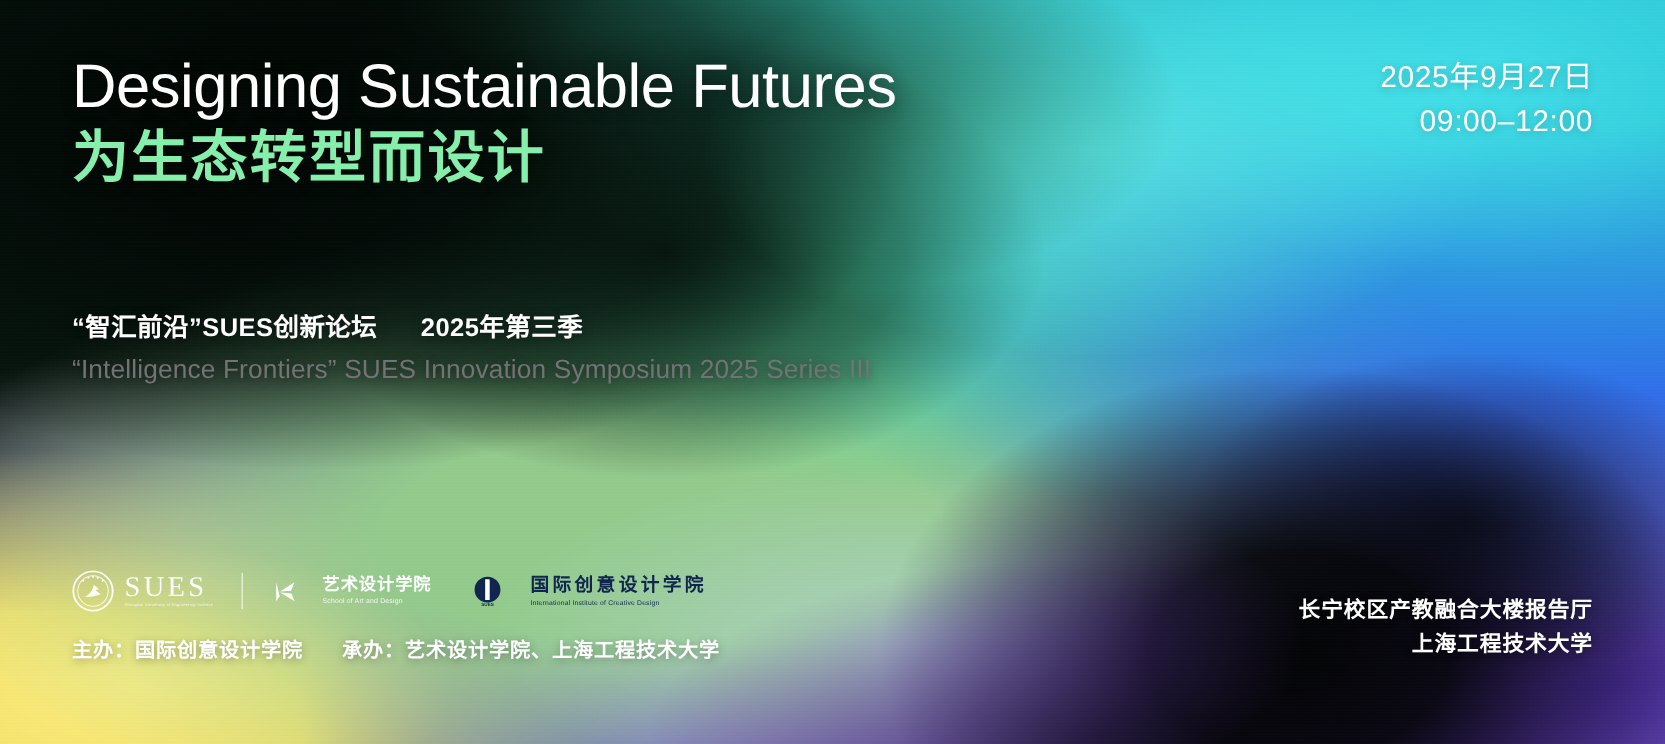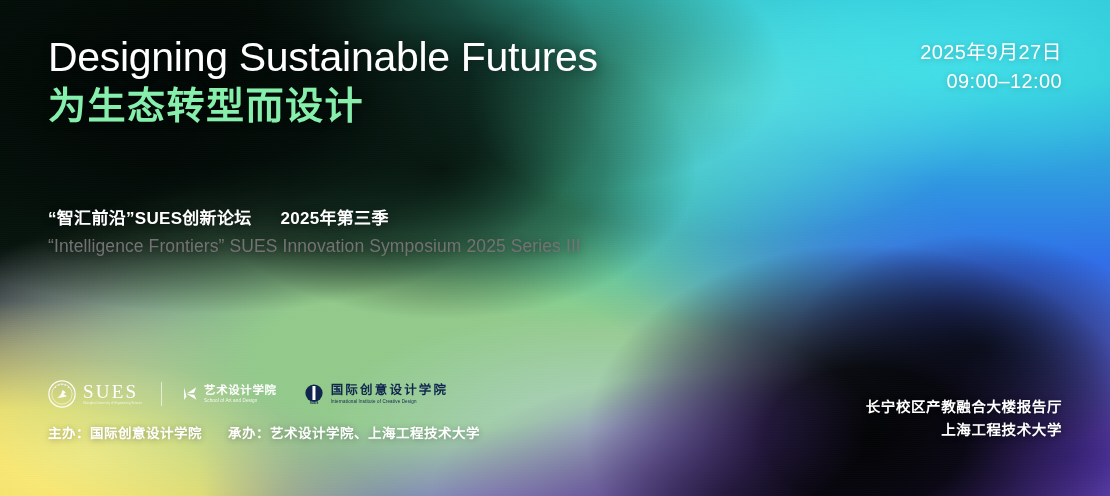--- a/index.html
+++ b/index.html
@@ -181,22 +181,22 @@
     transform-origin: left center;
   }
   .logo-divider {
     width: 1px;
     height: 24px;
     background: rgba(255,255,255,0.62);
     margin: 0 2px;
   }
   .aad {
     display: flex;
-    align-items: flex-start;
-    gap: 5px;
+    align-items: flex-end;
+    gap: 16px;
   }
   .aad-mark {
     width: 17px;
     height: 17px;
     flex: 0 0 17px;
   }
   .aad-text {
     display: flex;
     flex-direction: column;
     line-height: 1;
@@ -212,21 +212,21 @@
     font-size: 4.6px;
     letter-spacing: .12px;
     color: rgba(255,255,255,0.88);
     margin-top: 2.5px;
     white-space: nowrap;
   }
 
   .logo-iicd {
     display: flex;
     align-items: center;
-    gap: 6px;
+    gap: 18px;
     margin-left: 8px;
   }
   .iicd-mark {
     width: 22px;
     height: 22px;
     flex: 0 0 22px;
   }
   .iicd-text {
     display: flex;
     flex-direction: column;

